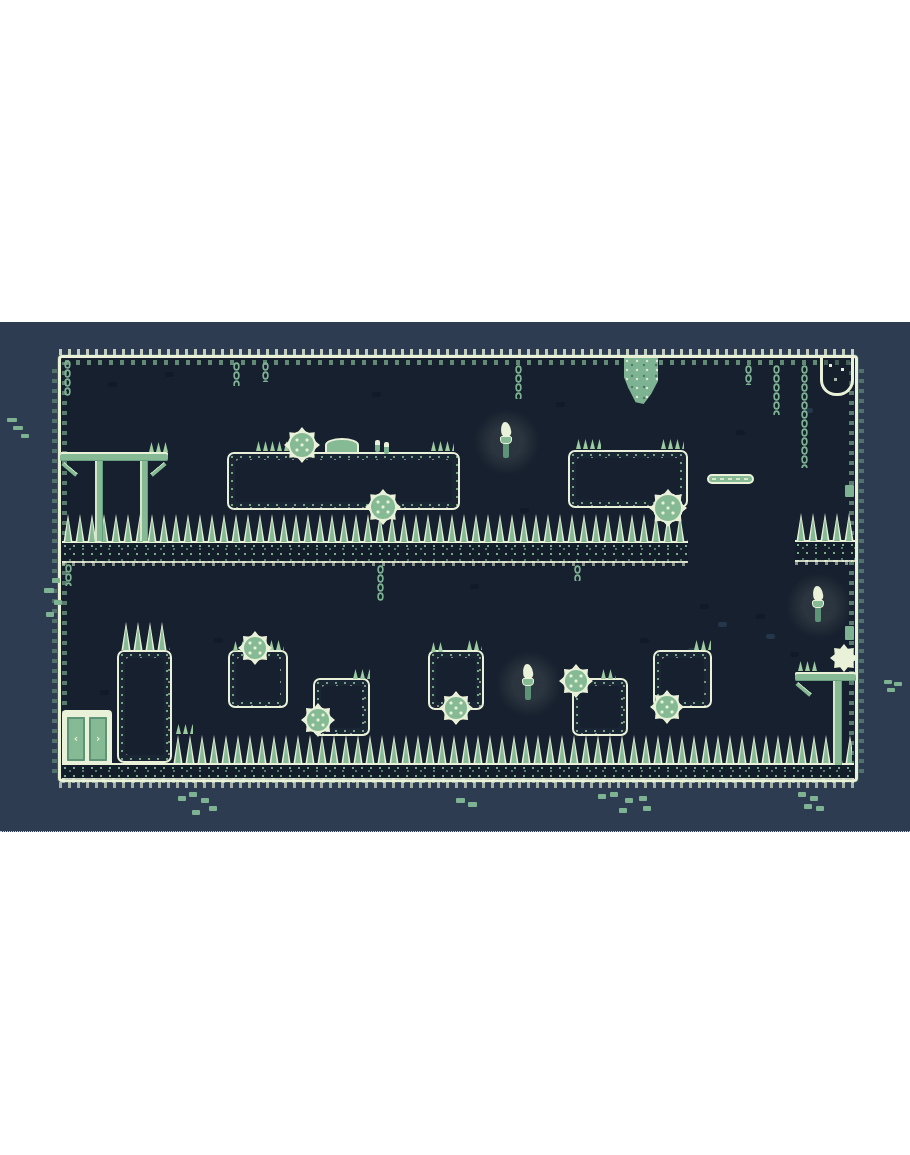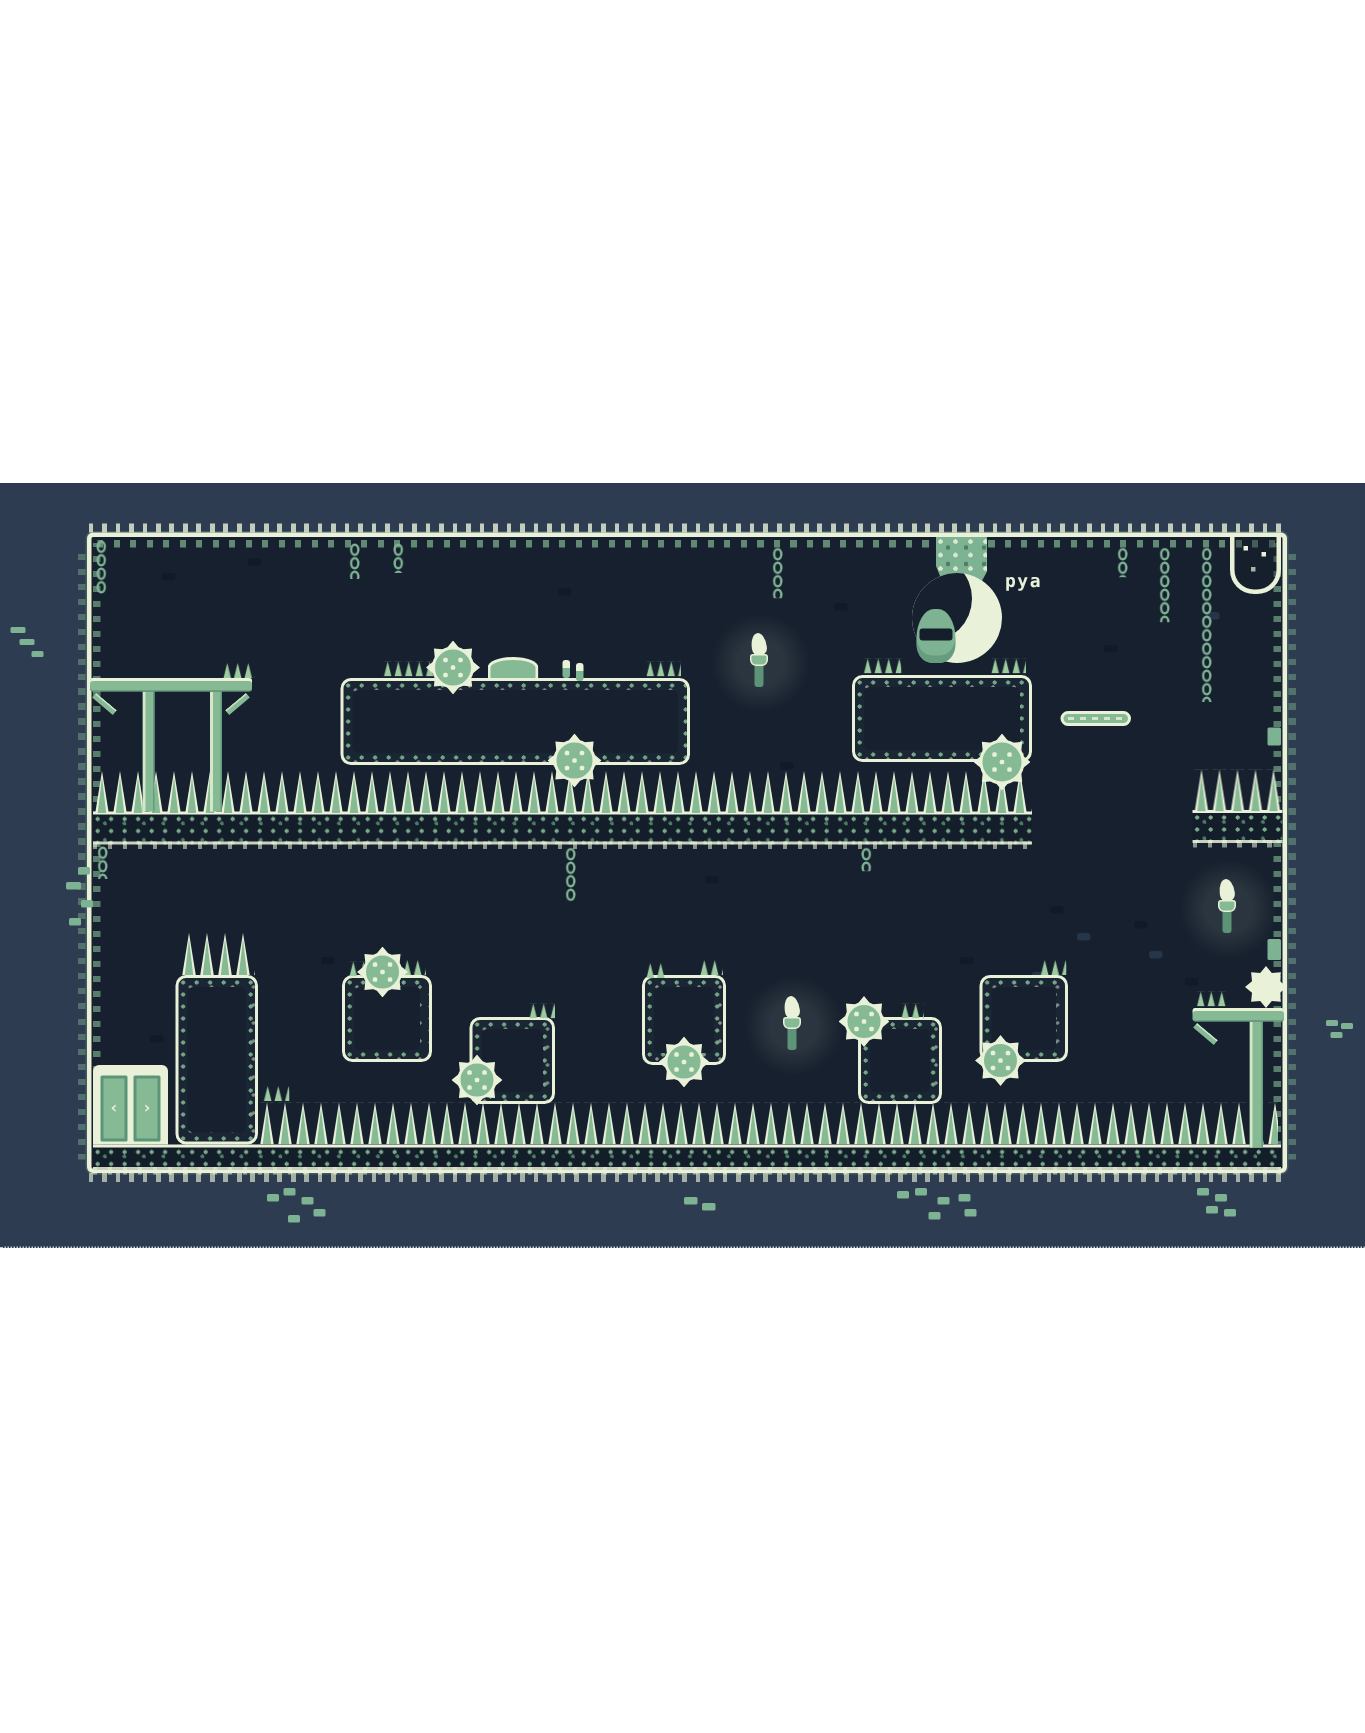--- a/index.html
+++ b/index.html
@@ -405,26 +405,16 @@
         <div class="e door" style="left: 62px; top: 388px; width: 50px; height: 53px;">
           <div class="door-panel" style="left:5px">
             <span class="door-glyph">‹</span>
           </div>
    <div class="door-panel" style="left:27px">
             <span class="door-glyph">›</span>
           </div>
         </div>
         <div class="e alcove" style="left: 820px; top: 36px; width: 34px; height: 38px;"></div>
         <div class="e vine" style="left: 624px; top: 36px; width: 34px; height: 46px;"></div>
-        <div class="e " style="left: 596px; top: 52px; width: 110px; height: 75px;">
-          <div class="crescent" style="left:12px;top:8px;width:60px;height:60px">
-     <div class="crescent-cut" style="left:-18px;top:-12px;width:58px;height:58px"></div>
-          </div>
-   <div class="char-body" style="left:15px;top:32px;width:26px;height:36px">
-     <div class="char-band"></div>
-          </div>
-   <div class="whisker" style="left:60px;top:30px;height:26px"></div>
-   <span class="pya" style="left:74px;top:6px">pya</span>
-        </div>
       </div>
   </div>
   <div style="position:absolute;left:0;top:833px;width:910px;height:322px;background:#fff"></div>
 </div>
 
 </body></html>

